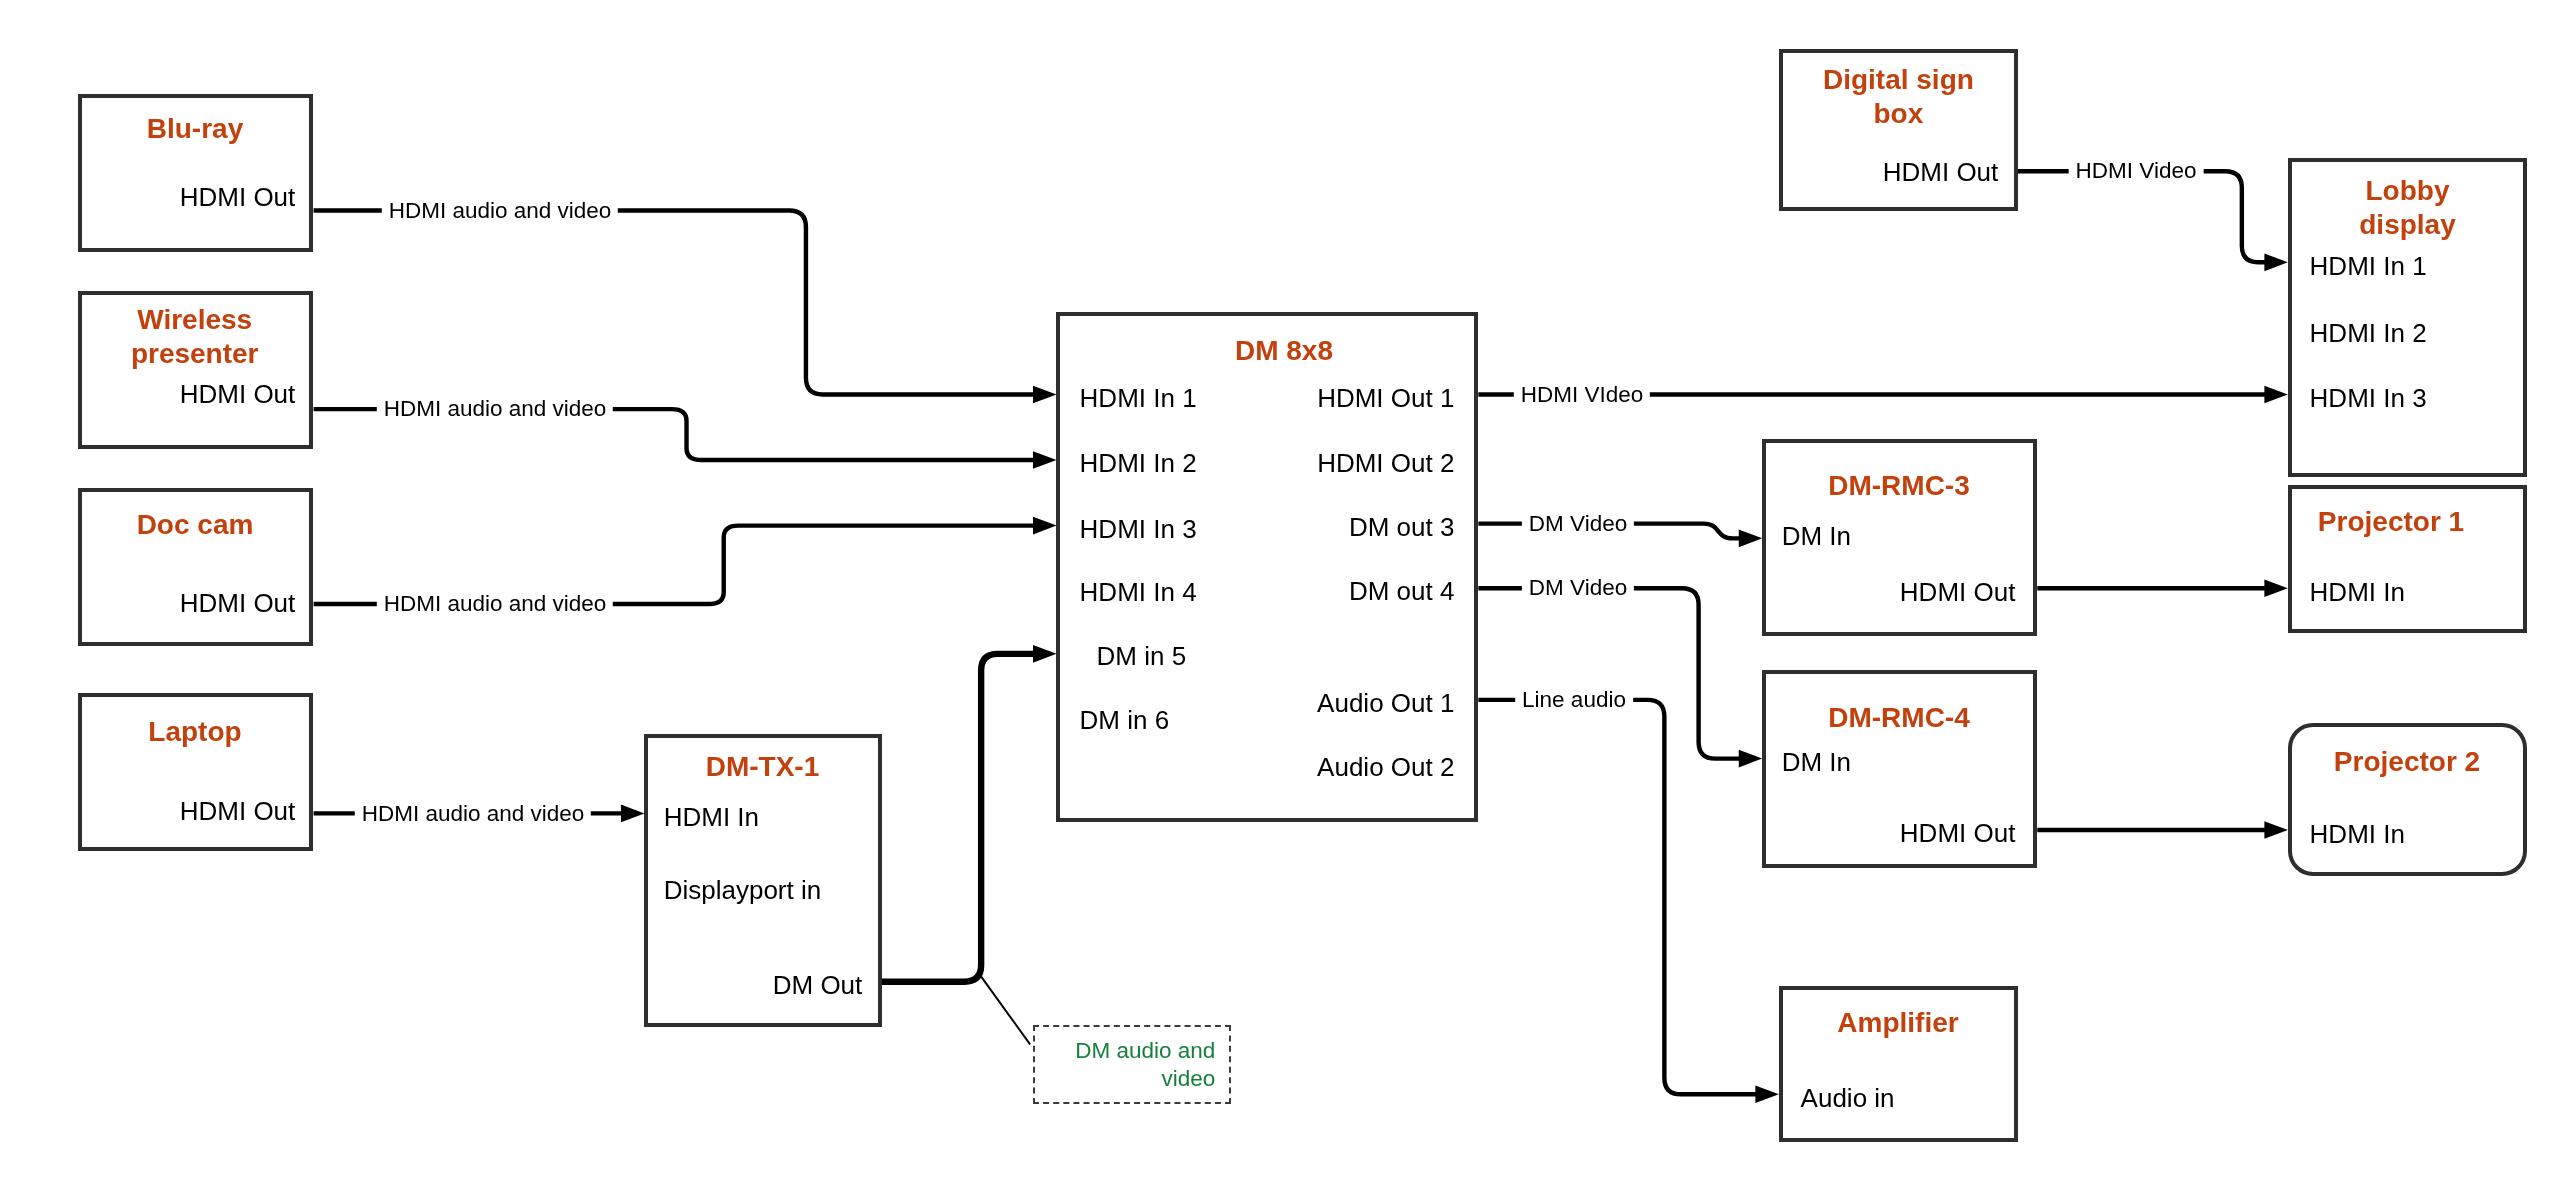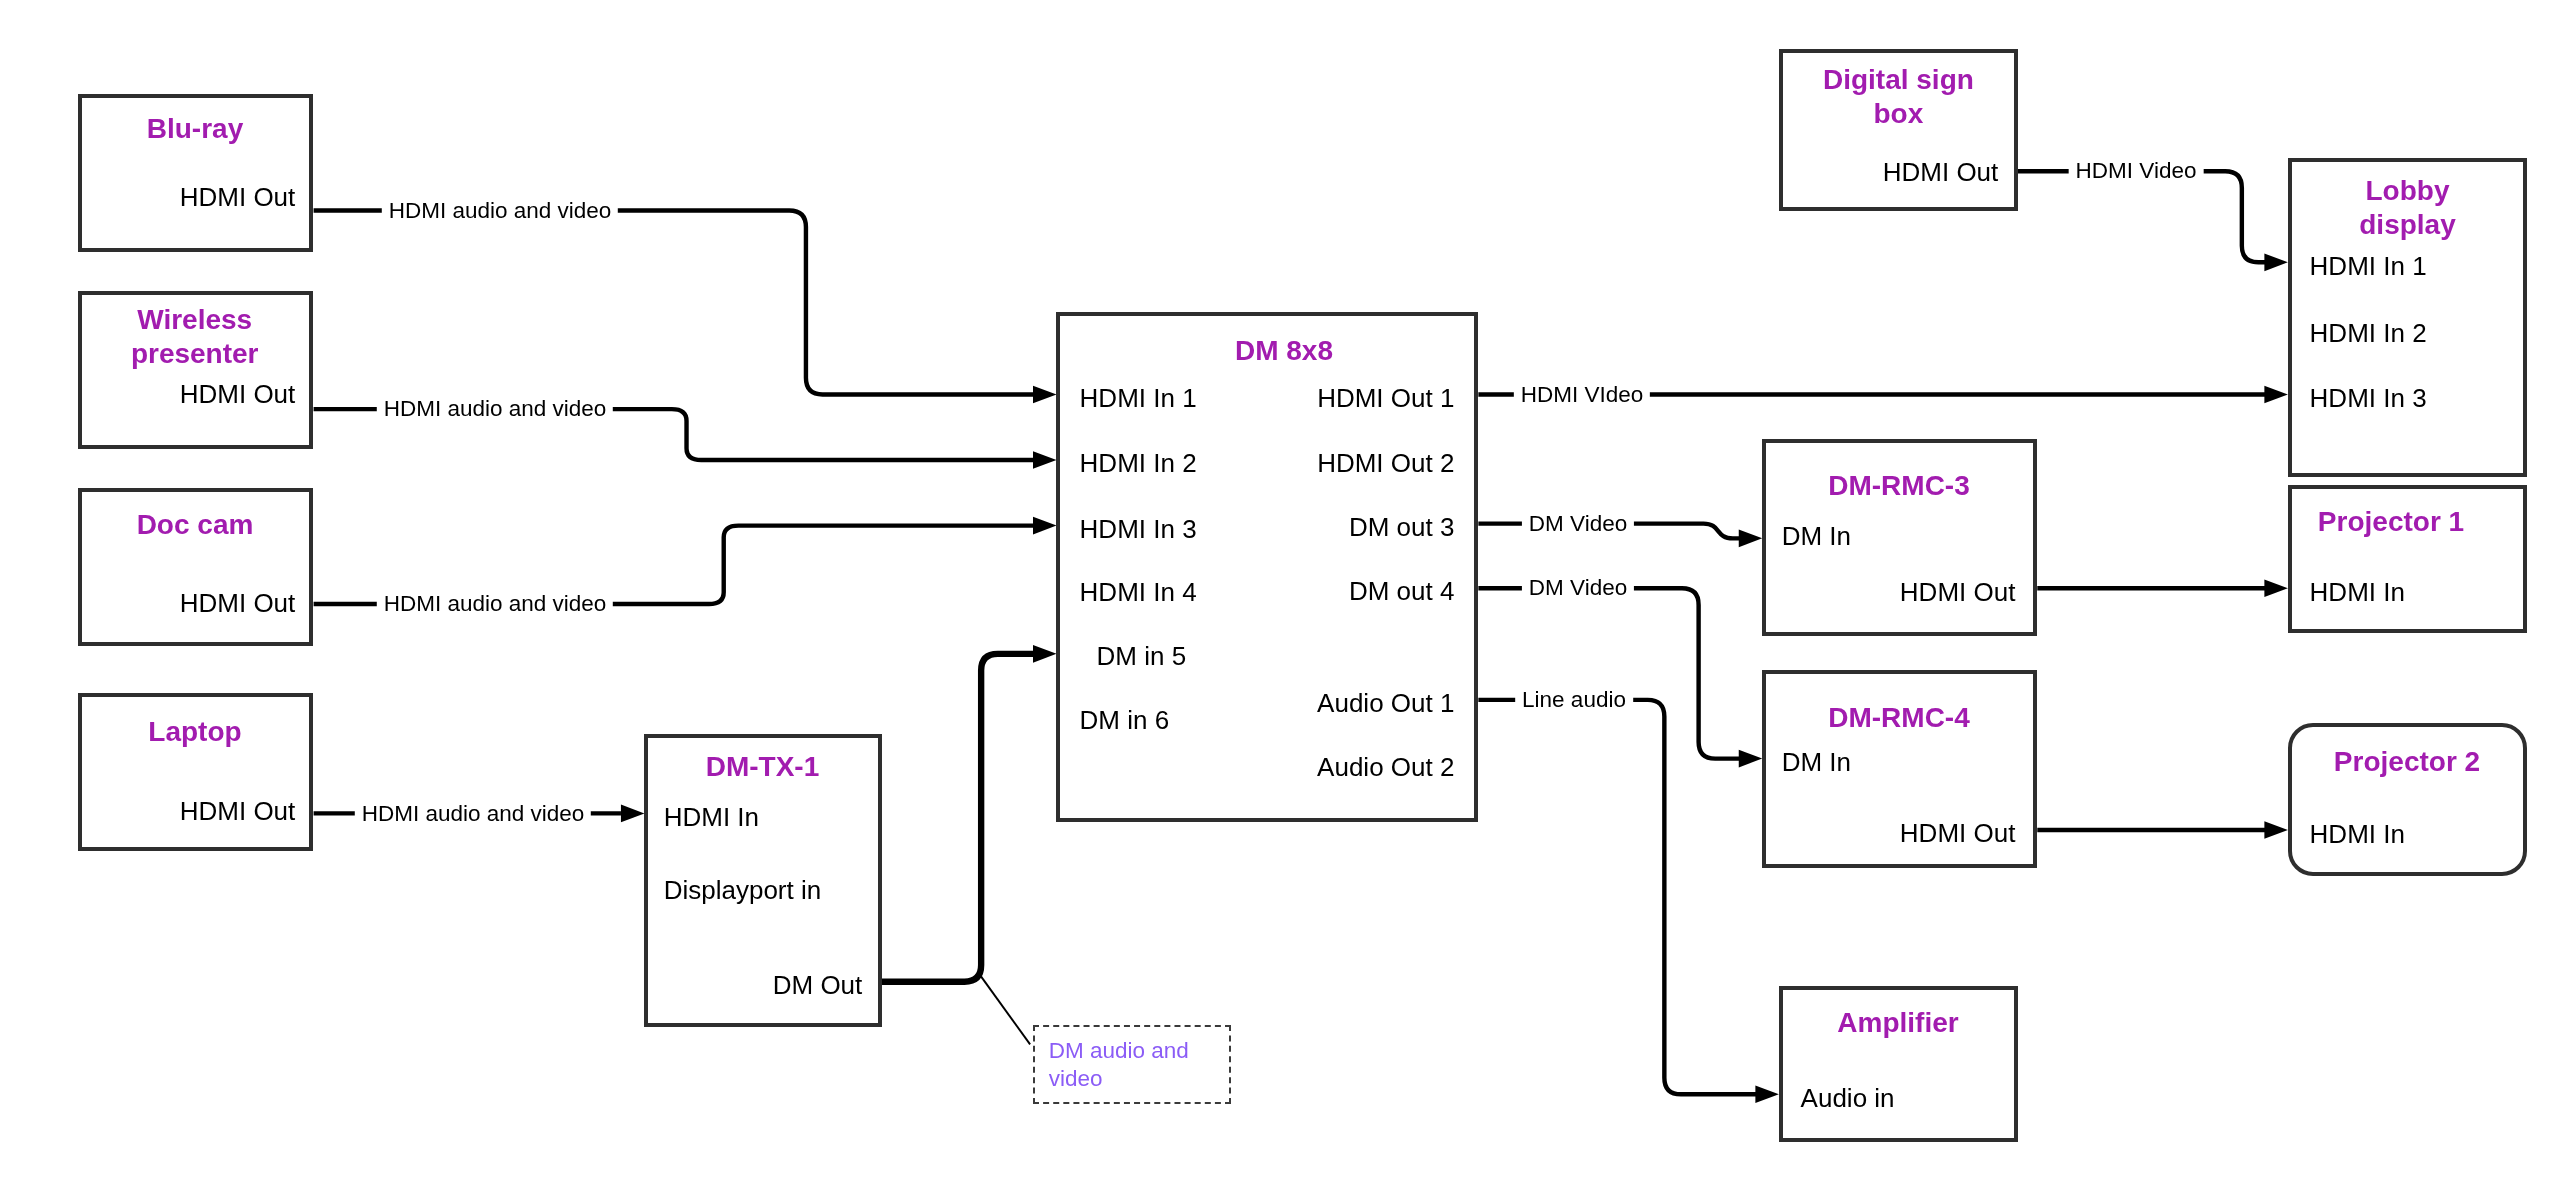--- a/index.html
+++ b/index.html
@@ -24,21 +24,21 @@
     position: absolute;
     box-sizing: border-box;
     border: 4.4px solid #2e2e2e;
     background: #ffffff;
   }
   .node .title {
     position: absolute;
     font-weight: bold;
     font-size: 28px;
     line-height: 34px;
-    color: #a21caf;
+    color: #c2410c;
     text-align: center;
   }
   .port {
     position: absolute;
     font-size: 26px;
     line-height: 31px;
     height: 31px;
     color: #000000;
     white-space: nowrap;
   }
@@ -57,24 +57,24 @@
   .callout-box {
     position: absolute;
     left: 1033px; top: 1025px;
     width: 198px; height: 79px;
     box-sizing: border-box;
     border: 2px dashed #3a3a3a;
     background: #ffffff;
     display: flex;
     align-items: center;
     justify-content: center;
-    text-align: left;
+    text-align: right;
     font-size: 22.5px;
     line-height: 27.4px;
-    color: #8b5cf6;
+    color: #15803d;
     padding: 3.9px 13.7px;
   }
 </style>
 </head>
 <body>
 
 <div id="canvas">
 
   <svg id="wire-layer" viewBox="0 0 2631 1227" xmlns="http://www.w3.org/2000/svg">
     <g stroke="#000000" stroke-width="4.5" fill="none">

